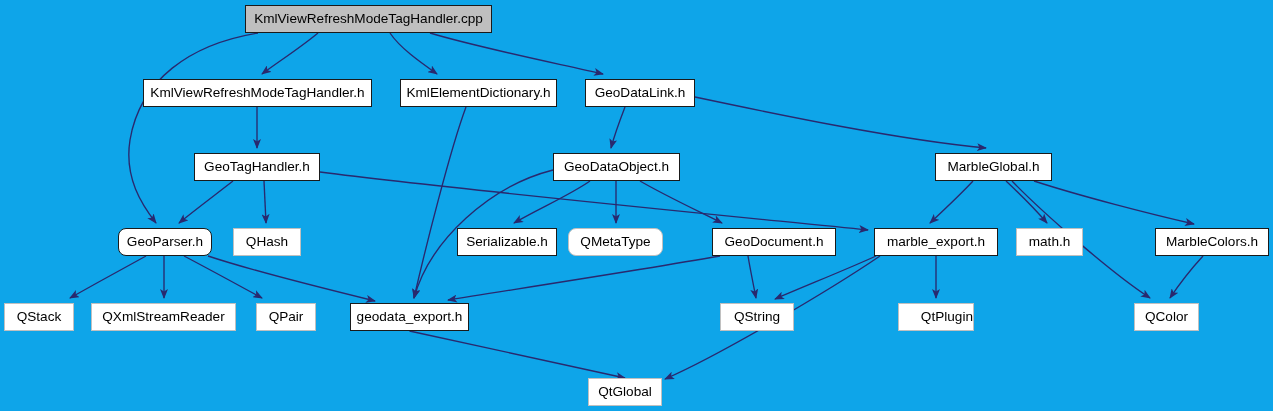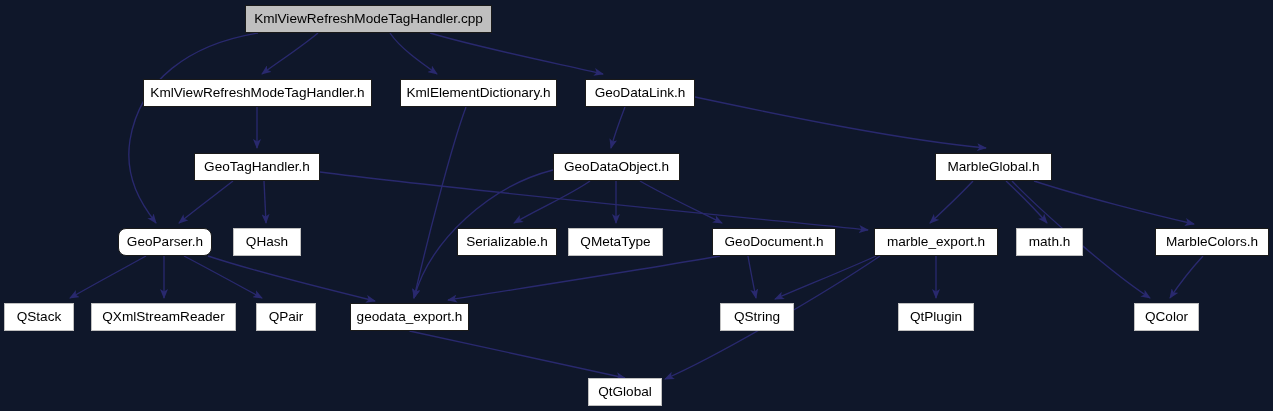--- a/index.html
+++ b/index.html
@@ -5,21 +5,21 @@
 <style>
   html, body {
     margin: 0;
     padding: 0;
     background: #ffffff;
   }
   #graph {
     position: relative;
     width: 1273px;
     height: 411px;
-    background: #0f172a;
+    background: #0ea5e9;
     font-family: "Liberation Sans", sans-serif;
     overflow: hidden;
   }
   #edge-layer {
     position: absolute;
     left: 0;
     top: 0;
     width: 1273px;
     height: 411px;
     pointer-events: none;
@@ -94,28 +94,28 @@
       <div class="node root" style="left: 245px; top: 5px; width: 247px;">KmlViewRefreshModeTagHandler.cpp</div>
       <div class="node strong" style="left: 143px; top: 79px; width: 229px;">KmlViewRefreshModeTagHandler.h</div>
       <div class="node strong" style="left: 400px; top: 79px; width: 157px;">KmlElementDictionary.h</div>
       <div class="node strong" style="left: 585px; top: 79px; width: 110px;">GeoDataLink.h</div>
       <div class="node strong" style="left: 194px; top: 153px; width: 126px;">GeoTagHandler.h</div>
       <div class="node strong" style="left: 553px; top: 153px; width: 127px;">GeoDataObject.h</div>
       <div class="node strong" style="left: 935px; top: 153px; width: 117px;">MarbleGlobal.h</div>
       <div class="node strong" style="left: 118px; top: 228px; width: 94px; border-radius: 8px;">GeoParser.h</div>
       <div class="node weak" style="left: 233px; top: 228px; width: 68px;">QHash</div>
       <div class="node strong" style="left: 449px; top: 228px; width: 100px; margin-left: 8px;">Serializable.h</div>
-      <div class="node weak" style="left: 568px; top: 228px; width: 95px;">QMetaType</div>
+      <div class="node weak" style="left: 568px; top: 228px; width: 95px; border-radius: 8px;">QMetaType</div>
       <div class="node strong" style="left: 712px; top: 228px; width: 124px;">GeoDocument.h</div>
       <div class="node strong" style="left: 874px; top: 228px; width: 124px;">marble_export.h</div>
       <div class="node weak" style="left: 1016px; top: 228px; width: 67px;">math.h</div>
       <div class="node strong" style="left: 1155px; top: 228px; width: 114px;">MarbleColors.h</div>
       <div class="node weak" style="left: 4px; top: 303px; width: 70px;">QStack</div>
       <div class="node weak" style="left: 91px; top: 303px; width: 145px;">QXmlStreamReader</div>
       <div class="node weak" style="left: 256px; top: 303px; width: 60px;">QPair</div>
       <div class="node strong" style="left: 350px; top: 303px; width: 119px;">geodata_export.h</div>
       <div class="node weak" style="left: 720px; top: 303px; width: 74px;">QString</div>
-      <div class="node weak" style="left: 898px; top: 303px; width: 76px;">QtPlugin</div>
+      <div class="node weak" style="left: 898px; top: 303px; width: 76px; text-align: right;">QtPlugin</div>
       <div class="node weak" style="left: 1134px; top: 303px; width: 65px;">QColor</div>
       <div class="node weak" style="left: 588px; top: 378px; width: 74px;">QtGlobal</div>
     </div>
 
 </div>
 
 </body></html>

